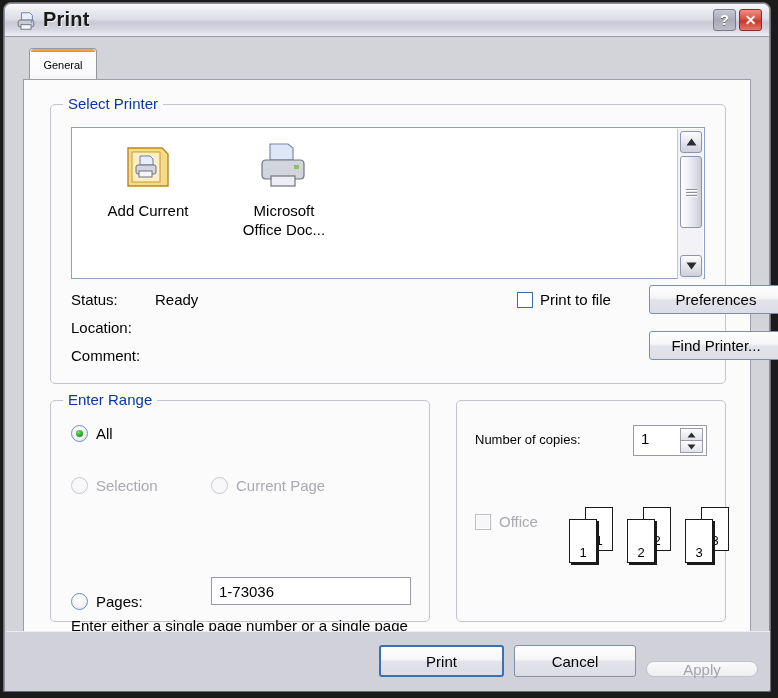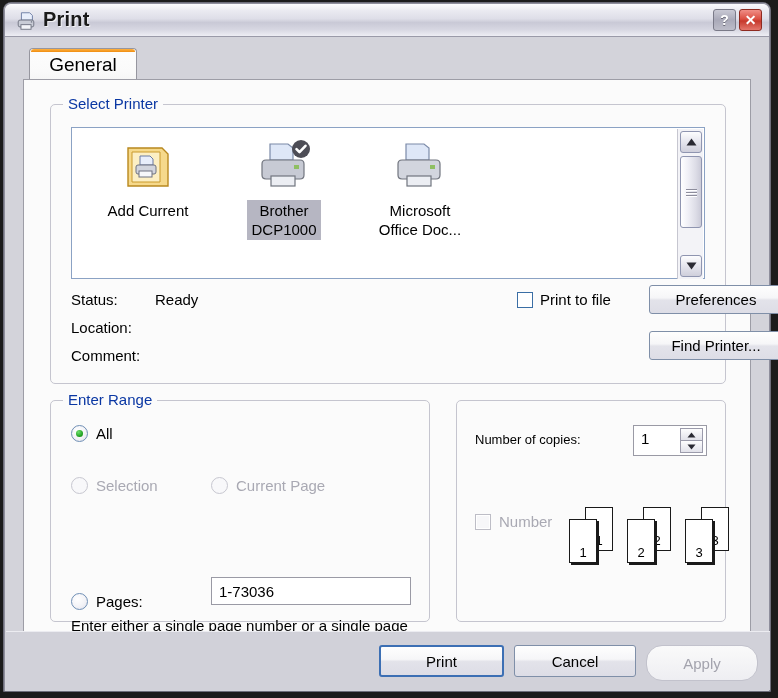--- a/index.html
+++ b/index.html
@@ -85,28 +85,28 @@
 
   
   .tabstrip {
     position: absolute;
     left: 18px; top: 11px;
     width: 726px; height: 32px;
   }
   .tab {
     position: absolute;
     left: 6px; top: 0;
-    width: 108px; height: 32px;
+    width: 68px; height: 32px;
     background: linear-gradient(to bottom, #fdfdfd 0%, #fafafa 70%, #f6f6f6 100%);
     border: 1px solid #96969f;
     border-bottom: none;
     border-radius: 4px 4px 0 0;
     box-sizing: border-box;
     display: flex; align-items: center; justify-content: center;
-    font-size: 19px;
+    font-size: 11px;
   }
   .tab::before {
     content: "";
     position: absolute;
     left: 1px; right: 1px; top: 0px;
     height: 3px;
     background: linear-gradient(to bottom, #ffb13e, #ef8d12);
     border-radius: 3px 3px 0 0;
   }
 
@@ -331,21 +331,21 @@
   
   .bottombar {
     position: absolute;
     left: 1px; bottom: 1px;
     width: 764px; height: 58px;
     background: #d1d1d9;
     border-top: 1px solid #ececf1;
   }
   #btn-print  { position: absolute; left: 373px; top: 13px; width: 125px; height: 32px; }
   #btn-cancel { position: absolute; left: 508px; top: 13px; width: 122px; height: 32px; }
-  #btn-apply  { position: absolute; left: 640px; top: 13px; width: 112px; height: 36px; border-radius: 16px; }
+  #btn-apply  { position: absolute; left: 640px; top: 29px; width: 112px; height: 16px; border-radius: 16px; }
 </style>
 </head>
 <body>
 
 <div class="window">
 
   <div class="titlebar">
     <span class="title-icon">
       <svg viewBox="0 0 24 24" width="22" height="22">
         <path d="M7 3 h9 l3 3 v5 h-12 z" fill="#e8eefb" stroke="#6a7ba2" stroke-width="1"></path>
@@ -381,36 +381,20 @@
                   <path d="M8 10 h34 l6 6 v32 h-40 z" fill="#f6d98b" stroke="#b8881f" stroke-width="1.4"></path>
                   <path d="M12 14 h28 v30 h-28 z" fill="#fcefc4" stroke="#c99a2c" stroke-width="1"></path>
                   <path d="M20 18 h10 l3 3 v6 h-13 z" fill="#e8eefb" stroke="#6a7ba2" stroke-width="1"></path>
                   <rect x="16" y="27" width="20" height="9" rx="2" fill="#d2d5de" stroke="#6e7280" stroke-width="1"></rect>
                   <rect x="19" y="33" width="13" height="6" fill="#f6f7fa" stroke="#6e7280" stroke-width="1"></rect>
                 </svg>
               </span>
               <span class="plabel">Add Current</span>
             </div>
 
-            <div class="printer">
-              <span class="pico">
-                <svg viewBox="0 0 56 56" width="56" height="56">
-                  <path d="M14 6 h18 l5 4 v12 h-23 z" fill="#dee7f7" stroke="#7b8aa8" stroke-width="1.2"></path>
-                  <path d="M10 22 h34 q4 0 4 4 v11 q0 4 -4 4 h-34 q-4 0 -4 -4 v-11 q0 -4 4 -4 z" fill="#c7cad4" stroke="#71757f" stroke-width="1.2"></path>
-                  <rect x="15" y="38" width="24" height="10" fill="#eceef3" stroke="#71757f" stroke-width="1.2"></rect>
-                  <rect x="38" y="27" width="5" height="4" fill="#8fbf63"></rect>
-                  <circle cx="45" cy="11" r="9" fill="#4d4d56"></circle>
-                  <path d="M40.5 11.2 l3 3 l6 -6.4" fill="none" stroke="#ffffff" stroke-width="2.6" stroke-linecap="round" stroke-linejoin="round"></path>
-                </svg>
-              </span>
-              <span class="plabel sel">
-                <span>Brother</span><br>
-                <span>DCP1000</span>
-              </span>
-            </div>
 
             <div class="printer">
               <span class="pico">
                 <svg viewBox="0 0 56 56" width="56" height="56">
                   <path d="M14 6 h18 l5 4 v12 h-23 z" fill="#dee7f7" stroke="#7b8aa8" stroke-width="1.2"></path>
                   <path d="M10 22 h34 q4 0 4 4 v11 q0 4 -4 4 h-34 q-4 0 -4 -4 v-11 q0 -4 4 -4 z" fill="#d2d5de" stroke="#71757f" stroke-width="1.2"></path>
                   <rect x="15" y="38" width="24" height="10" fill="#eceef3" stroke="#71757f" stroke-width="1.2"></rect>
                   <rect x="38" y="27" width="5" height="4" fill="#8fbf63"></rect>
                 </svg>
               </span>
@@ -509,21 +493,21 @@
             <span class="spin-b">
               <svg width="9" height="6" viewBox="0 0 9 6">
                   <path d="M4.5 5.5 L0.5 0.5 L8.5 0.5 Z" fill="#2a2a33"></path>
                 </svg>
             </span>
           </span>
         </div>
 
         <div class="chk-collate">
           <span class="checkbox disabled"></span>
-          <span class="lbl">Number</span>
+          <span class="lbl">Office</span>
         </div>
 
         <div class="collate-art">
           <span class="cgroup">
             <span class="page-back">1</span>
             <span class="page-front">1</span>
           </span>
           <span class="cgroup">
             <span class="page-back">2</span>
             <span class="page-front">2</span>

